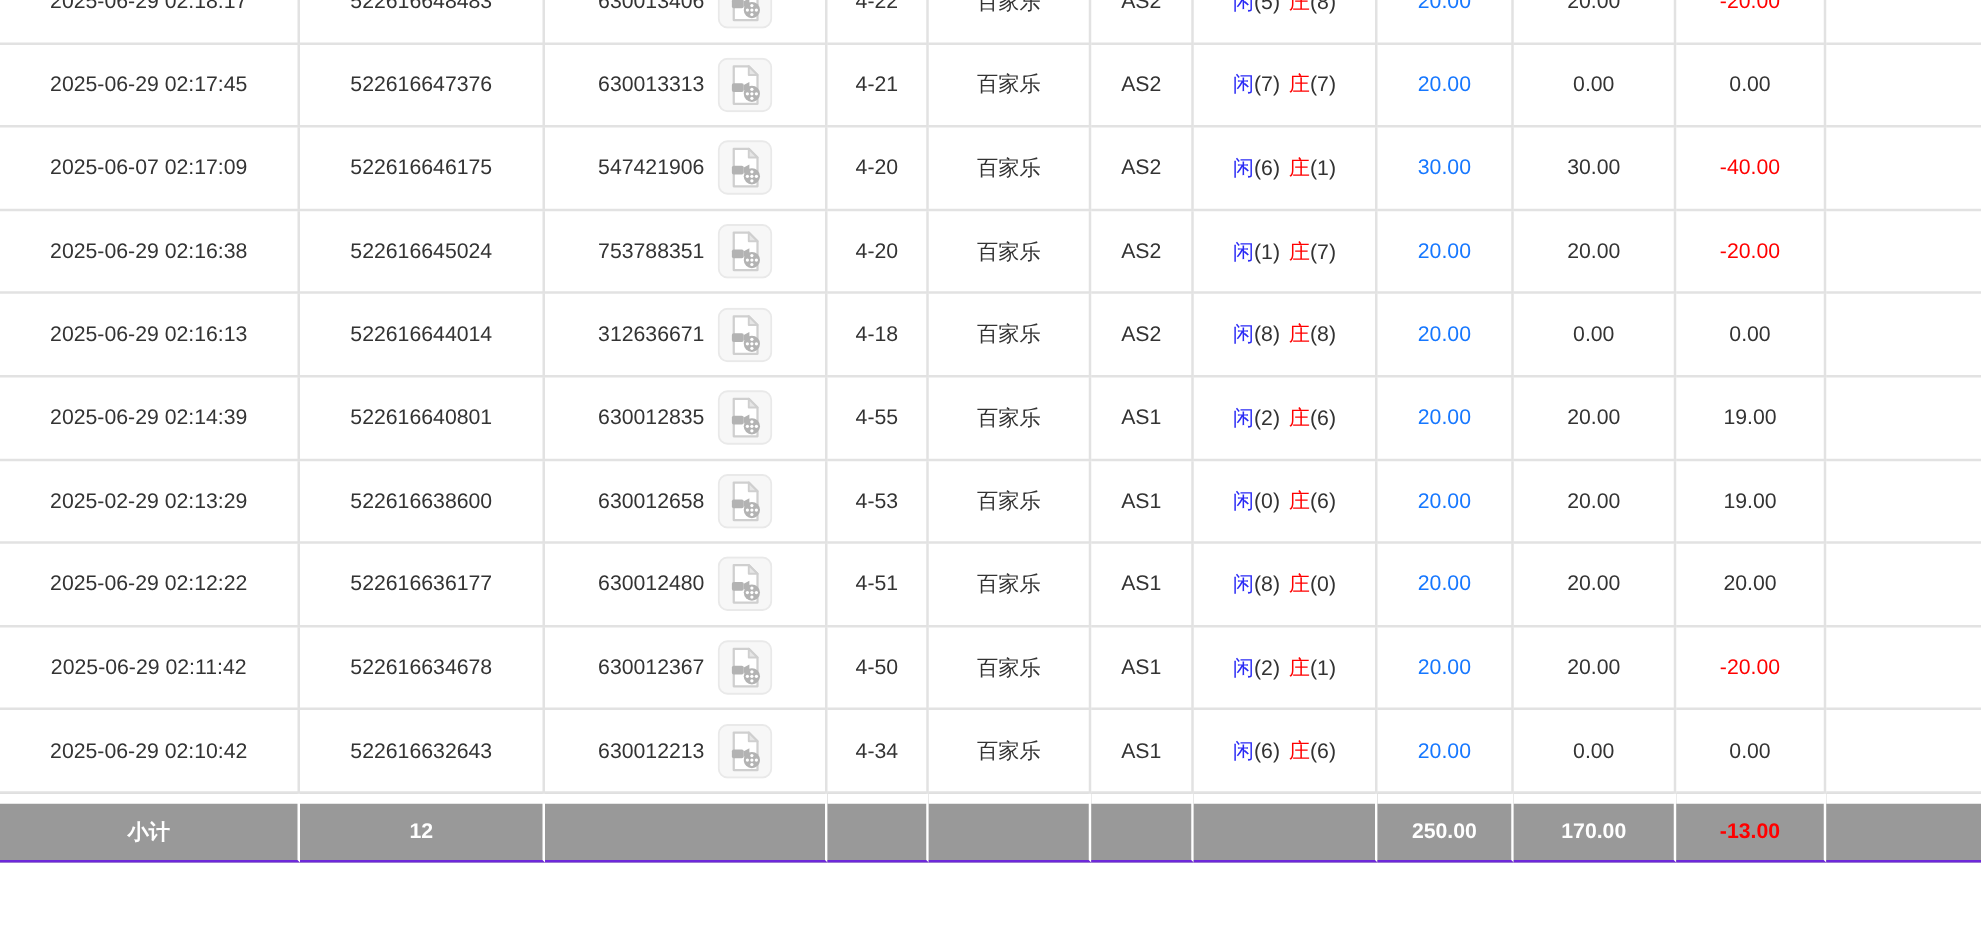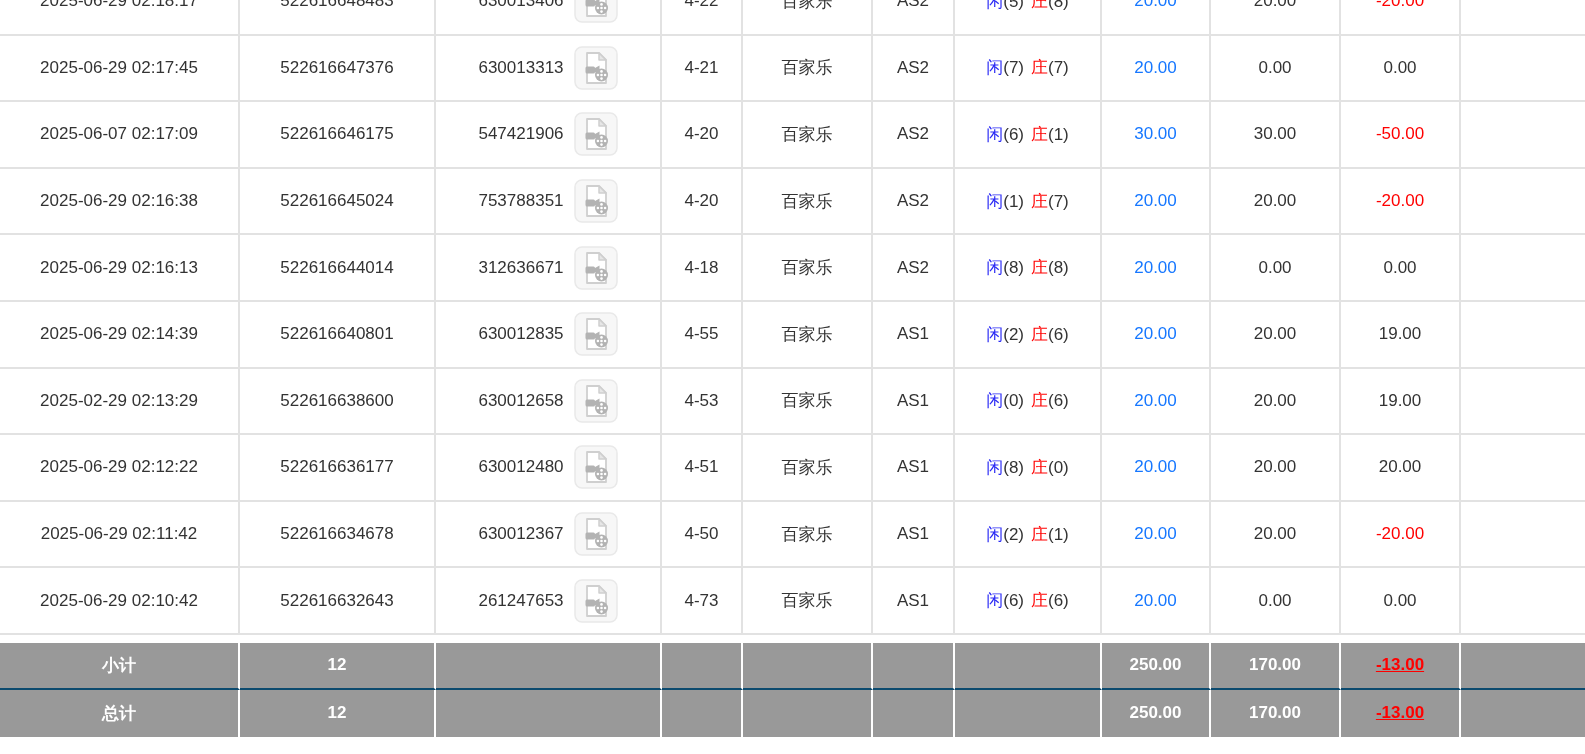--- a/index.html
+++ b/index.html
@@ -60,27 +60,27 @@
   .b-label { color: var(--red); margin-left: 7px; }
   .amt-blue { color: var(--blue-amount); }
   .win-loss.neg { color: var(--red); }
 
   
   tr.footer-row td {
     background: var(--footer-bg);
     color: var(--footer-text);
     font-weight: bold;
     border-right: 2px solid #ffffff;
-    border-bottom: 2px solid #0c4a6e;
+    border-bottom: 2px solid #6d28d9;
     height: 47px;
   }
   tr.footer-row td:last-child { border-right: none; }
   tr.footer-row.first td { border-top: 8px solid #ffffff; height: 55px; }
   tr.footer-row.last td { border-bottom: none; }
-  tr.footer-row td.win-loss.neg { color: var(--red); text-decoration: underline; }
+  tr.footer-row td.win-loss.neg { color: var(--red); }
 </style>
 </head>
 <body>
 
 <div class="table-clip">
   <table>
     <colgroup>
       <col style="width:240px">
         <col style="width:196px">
         <col style="width:226px">
@@ -188,21 +188,21 @@
       </span>
     </td>
     <td>4-20</td>
     <td>百家乐</td>
     <td>AS2</td>
     <td>
       <span class="p-label">闲</span><span>(6)</span><span class="b-label">庄</span><span>(1)</span>
     </td>
     <td class="amt-blue">30.00</td>
     <td>30.00</td>
-    <td class="win-loss neg">-50.00</td>
+    <td class="win-loss neg">-40.00</td>
     <td></td>
   </tr>
 
   <tr>
     <td>2025-06-29 02:16:38</td>
     <td>522616645024</td>
     <td>
       <span class="round-wrap">
         <span>753788351</span>
         <button class="video-btn">
@@ -407,39 +407,39 @@
     <td>20.00</td>
     <td class="win-loss neg">-20.00</td>
     <td></td>
   </tr>
 
   <tr>
     <td>2025-06-29 02:10:42</td>
     <td>522616632643</td>
     <td>
       <span class="round-wrap">
-        <span>261247653</span>
-        <button class="video-btn">
-          <svg width="44" height="44" viewBox="0 0 44 44">
-            <rect x="1" y="1" width="42" height="42" rx="7" fill="#f7f7f7" stroke="#e9e9e9" stroke-width="1.5"></rect>
-            <path d="M13 7 h12 l7 7 v23 h-19 z" fill="#ffffff" stroke="#cfcfcf" stroke-width="1.8" stroke-linejoin="round"></path>
-            <path d="M25 7 v7 h7 z" fill="#e6e6e6" stroke="#cfcfcf" stroke-width="1.5" stroke-linejoin="round"></path>
-            <rect x="11.5" y="20.5" width="9.5" height="7" rx="1.5" fill="#b3b3b3"></rect>
-            <path d="M21 22 l4.5 -2.5 v9 l-4.5 -2.5 z" fill="#b3b3b3"></path>
-            <circle cx="27.5" cy="29" r="6.5" fill="#b3b3b3"></circle>
-            <circle cx="27.5" cy="29" r="1.3" fill="#ffffff"></circle>
-            <circle cx="27.5" cy="25.4" r="1.3" fill="#ffffff"></circle>
-            <circle cx="31.1" cy="29" r="1.3" fill="#ffffff"></circle>
-            <circle cx="27.5" cy="32.6" r="1.3" fill="#ffffff"></circle>
-            <circle cx="23.9" cy="29" r="1.3" fill="#ffffff"></circle>
-          </svg>
-        </button>
-      </span>
-    </td>
-    <td>4-73</td>
+        <span>630012213</span>
+        <button class="video-btn">
+          <svg width="44" height="44" viewBox="0 0 44 44">
+            <rect x="1" y="1" width="42" height="42" rx="7" fill="#f7f7f7" stroke="#e9e9e9" stroke-width="1.5"></rect>
+            <path d="M13 7 h12 l7 7 v23 h-19 z" fill="#ffffff" stroke="#cfcfcf" stroke-width="1.8" stroke-linejoin="round"></path>
+            <path d="M25 7 v7 h7 z" fill="#e6e6e6" stroke="#cfcfcf" stroke-width="1.5" stroke-linejoin="round"></path>
+            <rect x="11.5" y="20.5" width="9.5" height="7" rx="1.5" fill="#b3b3b3"></rect>
+            <path d="M21 22 l4.5 -2.5 v9 l-4.5 -2.5 z" fill="#b3b3b3"></path>
+            <circle cx="27.5" cy="29" r="6.5" fill="#b3b3b3"></circle>
+            <circle cx="27.5" cy="29" r="1.3" fill="#ffffff"></circle>
+            <circle cx="27.5" cy="25.4" r="1.3" fill="#ffffff"></circle>
+            <circle cx="31.1" cy="29" r="1.3" fill="#ffffff"></circle>
+            <circle cx="27.5" cy="32.6" r="1.3" fill="#ffffff"></circle>
+            <circle cx="23.9" cy="29" r="1.3" fill="#ffffff"></circle>
+          </svg>
+        </button>
+      </span>
+    </td>
+    <td>4-34</td>
     <td>百家乐</td>
     <td>AS1</td>
     <td>
       <span class="p-label">闲</span><span>(6)</span><span class="b-label">庄</span><span>(6)</span>
     </td>
     <td class="amt-blue">20.00</td>
     <td>0.00</td>
     <td class="win-loss">0.00</td>
     <td></td>
   </tr>
@@ -451,28 +451,15 @@
         <td></td>
         <td></td>
         <td></td>
         <td></td>
         <td></td>
         <td>250.00</td>
         <td>170.00</td>
         <td class="win-loss neg">-13.00</td>
         <td></td>
       </tr>
-      <tr class="footer-row last">
-        <td>总计</td>
-        <td>12</td>
-        <td></td>
-        <td></td>
-        <td></td>
-        <td></td>
-        <td></td>
-        <td>250.00</td>
-        <td>170.00</td>
-        <td class="win-loss neg">-13.00</td>
-        <td></td>
-      </tr>
     </tbody>
   </table>
 </div>
 
 </body></html>

